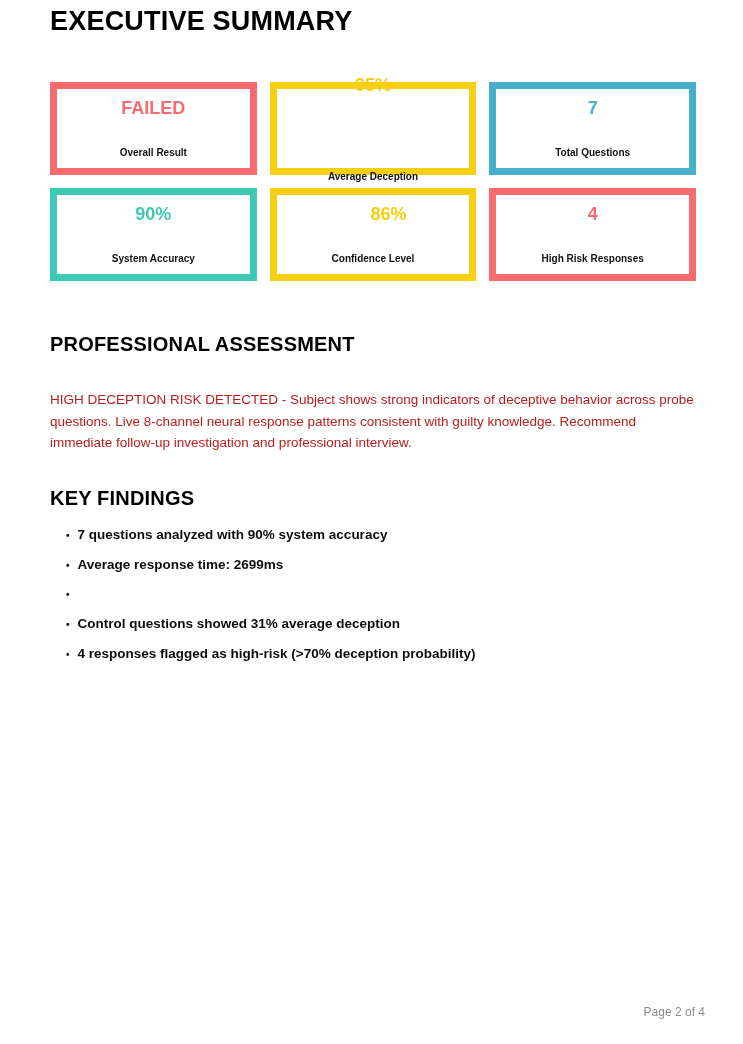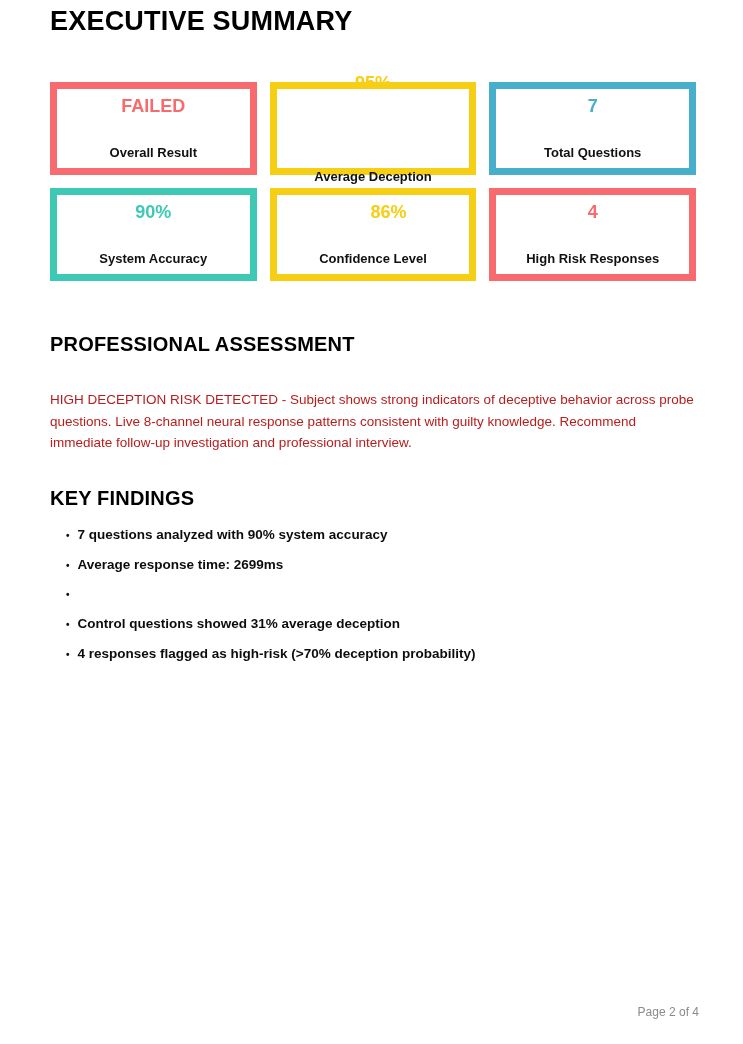--- a/index.html
+++ b/index.html
@@ -42,21 +42,21 @@
     align-items: center;
     justify-content: center;
   }
   .card-value {
     font-size: 18px;
     font-weight: bold;
     line-height: 19px;
   }
   .card-label {
     margin-top: 29px;
-    font-size: 13px;
+    font-size: 10px;
     font-weight: bold;
     color: #111111;
   }
   .section-heading {
     margin: 0;
     font-size: 20px;
     font-weight: bold;
     letter-spacing: 0.2px;
   }
   .assessment-heading { margin-top: 52px; }
@@ -82,21 +82,21 @@
     color: #0d0d0d;
   }
   .bullet-marker {
     font-size: 10px;
     margin-right: 8px;
     flex: 0 0 auto;
   }
   .page-footer {
     position: absolute;
     top: 1005px;
-    right: 44px;
+    right: 38px;
     font-size: 12px;
     color: #8a8a8a;
   }
 </style>
 </head>
 <body>
 
 <div class="page">
 
   <h1 class="page-title">EXECUTIVE SUMMARY</h1>

